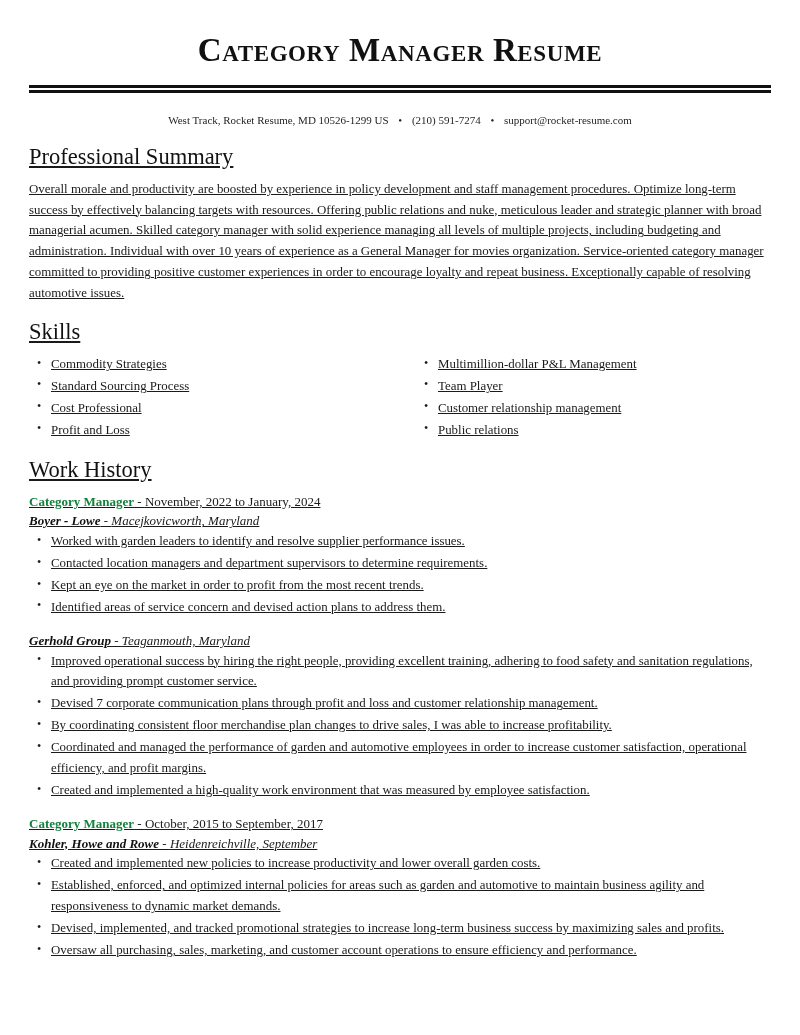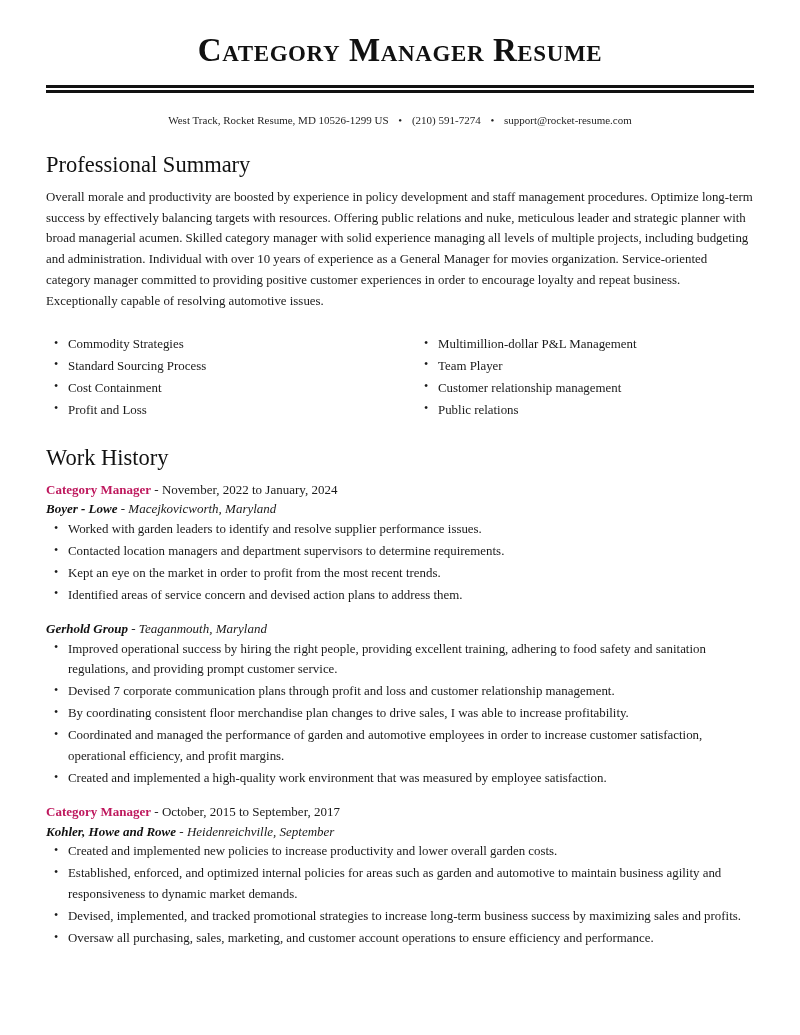--- a/index.html
+++ b/index.html
@@ -11,21 +11,21 @@
   body {
     width: 800px;
     height: 1035px;
     font-family: "Liberation Serif", "DejaVu Serif", serif;
     color: #1a1a1a;
     overflow: hidden;
   }
   .page {
     width: 800px;
     height: 1035px;
-    padding: 0 46px;
+    padding: 0 29px;
     background: #ffffff;
     position: relative;
   }
 
   
   .resume-title {
     text-align: center;
     font-family: "Liberation Serif", "DejaVu Serif", serif;
     font-variant: small-caps;
     font-weight: 700;
@@ -51,21 +51,21 @@
     line-height: 1.4;
     white-space: nowrap;
   }
   .contact-sep {
     display: inline-block;
     padding: 0 7px;
     color: #1f1f1f;
   }
 
   
-  .section { margin-top: 22px; }
+  .section { margin-top: 14px; text-decoration: underline; }
   .section-heading {
     font-family: "Liberation Serif", "DejaVu Serif", serif;
     font-weight: 400;
     font-size: 22.5px;
     color: #111111;
     margin: 0 0 9px 0;
     line-height: 1.2;
   }
 
   .summary-text {
@@ -110,21 +110,21 @@
   
   .job { margin-top: 13px; }
   .job:first-of-type { margin-top: 0; }
   .job-line-1 {
     font-size: 13px;
     line-height: 1.52;
     color: #1a1a1a;
   }
   .job-title {
     font-weight: 700;
-    color: #be185d;
+    color: #15803d;
   }
   .job-dates { font-weight: 400; }
   .job-line-2 {
     font-size: 13px;
     line-height: 1.52;
     color: #1a1a1a;
     font-style: italic;
   }
   .job-company {
     font-weight: 700;
@@ -151,26 +151,27 @@
     <span class="contact-sep">•</span>
     <span>support@rocket-resume.com</span>
   </div>
 
   <div class="section">
     <h2 class="section-heading">Professional Summary</h2>
     <p class="summary-text">Overall morale and productivity are boosted by experience in policy development and staff management procedures. Optimize long-term success by effectively balancing targets with resources. Offering public relations and nuke, meticulous leader and strategic planner with broad managerial acumen. Skilled category manager with solid experience managing all levels of multiple projects, including budgeting and administration. Individual with over 10 years of experience as a General Manager for movies organization. Service-oriented category manager committed to providing positive customer experiences in order to encourage loyalty and repeat business. Exceptionally capable of resolving automotive issues.</p>
   </div>
 
   <div class="section">
+    <h2 class="section-heading">Skills</h2>
     <div class="skills-columns">
       <div class="skills-col">
         <ul class="bullets" id="skills-left">
             <li>Commodity Strategies</li>
             <li>Standard Sourcing Process</li>
-            <li>Cost Containment</li>
+            <li>Cost Professional</li>
             <li>Profit and Loss</li>
           </ul>
       </div>
       <div class="skills-col">
         <ul class="bullets" id="skills-right">
             <li>Multimillion-dollar P&amp;L Management</li>
             <li>Team Player</li>
             <li>Customer relationship management</li>
             <li>Public relations</li>
           </ul>

